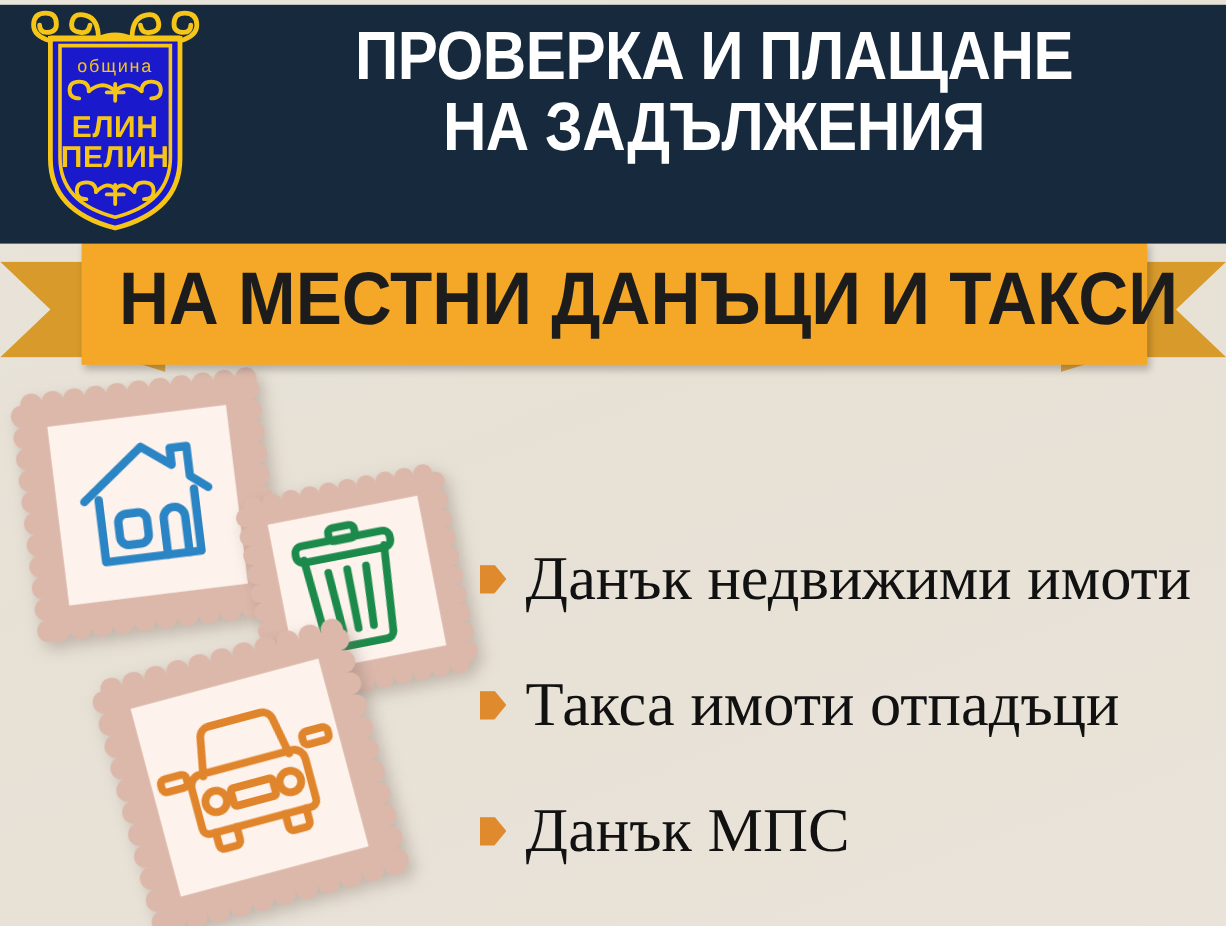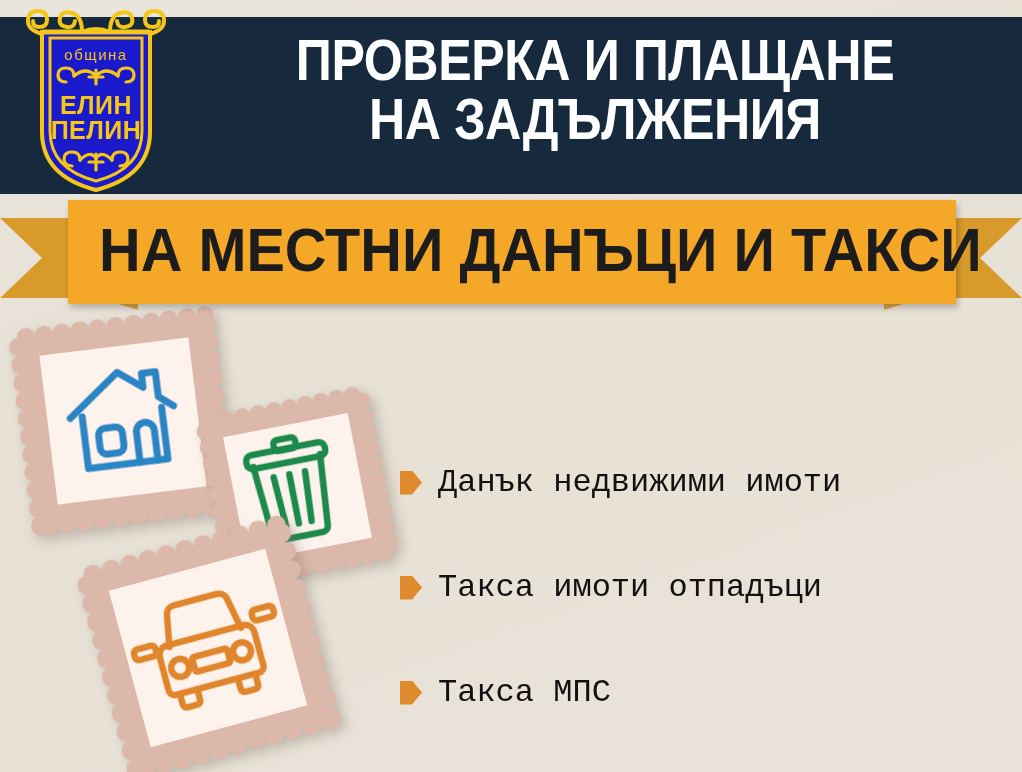--- a/index.html
+++ b/index.html
@@ -13,23 +13,23 @@
     height: 772px;
     overflow: hidden;
     background: linear-gradient(160deg, #eae5db 0%, #e6e0d5 45%, #e9e3d9 100%);
     font-family: "Liberation Sans", sans-serif;
     user-select: none;
   }
 
   
   .header {
     position: absolute;
-    left: 0; top: 17px;
+    left: 0; top: 4px;
     width: 1022px;
-    height: 177px;
+    height: 199px;
     background: #16293d;
     z-index: 5;
   }
   .header-title {
     position: absolute;
     left: 185px;
     top: 14px;
     width: 820px;
     text-align: center;
     color: #ffffff;
@@ -146,22 +146,22 @@
   }
   .bullet-marker {
     flex: 0 0 auto;
     width: 22px;
     height: 24px;
     margin-right: 16px;
     background: #e08a2e;
     clip-path: polygon(0 0, 12px 0, 22px 12px, 12px 24px, 0 24px);
   }
   .bullet-label {
-    font-family: Liberation Mono, monospace;
-    font-size: 32px;
+    font-family: Liberation Serif, serif;
+    font-size: 52px;
     color: #111111;
     line-height: 1;
     white-space: nowrap;
   }
 </style>
 </head>
 <body>
 
 <div id="poster">
 
@@ -360,21 +360,21 @@
     <div class="bullet-row">
       <span class="bullet-marker"></span>
       <span class="bullet-label">Данък недвижими имоти</span>
     </div>
     <div class="bullet-row">
       <span class="bullet-marker"></span>
       <span class="bullet-label">Такса имоти отпадъци</span>
     </div>
     <div class="bullet-row">
       <span class="bullet-marker"></span>
-      <span class="bullet-label">Такса МПС</span>
+      <span class="bullet-label">Данък МПС</span>
     </div>
   </div>
 
   <div class="ribbon">
     <div class="ribbon-tail left"></div>
     <div class="ribbon-tail right"></div>
     <div class="ribbon-fold-l"></div>
     <div class="ribbon-fold-r"></div>
     <div class="ribbon-main">
       <div class="ribbon-text">НА МЕСТНИ ДАНЪЦИ И ТАКСИ</div>

